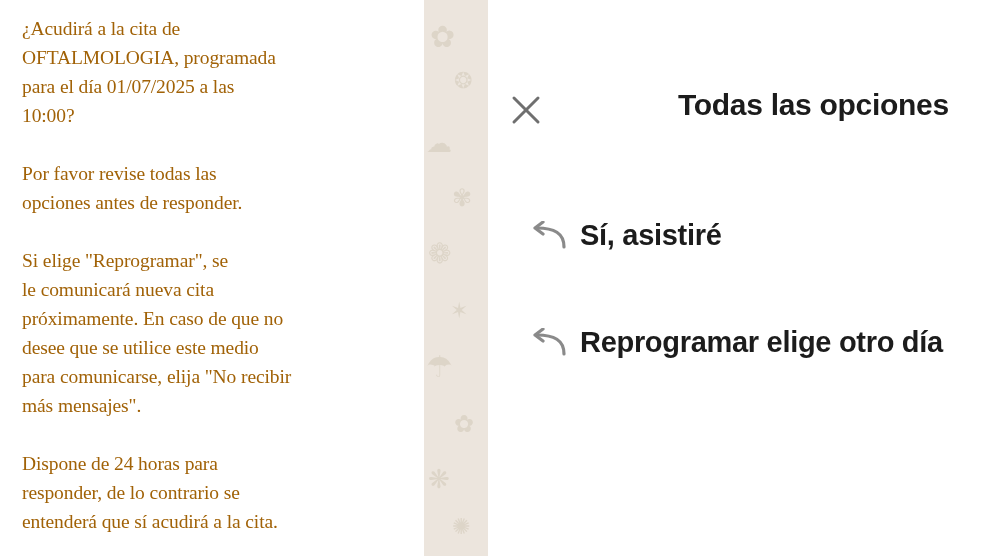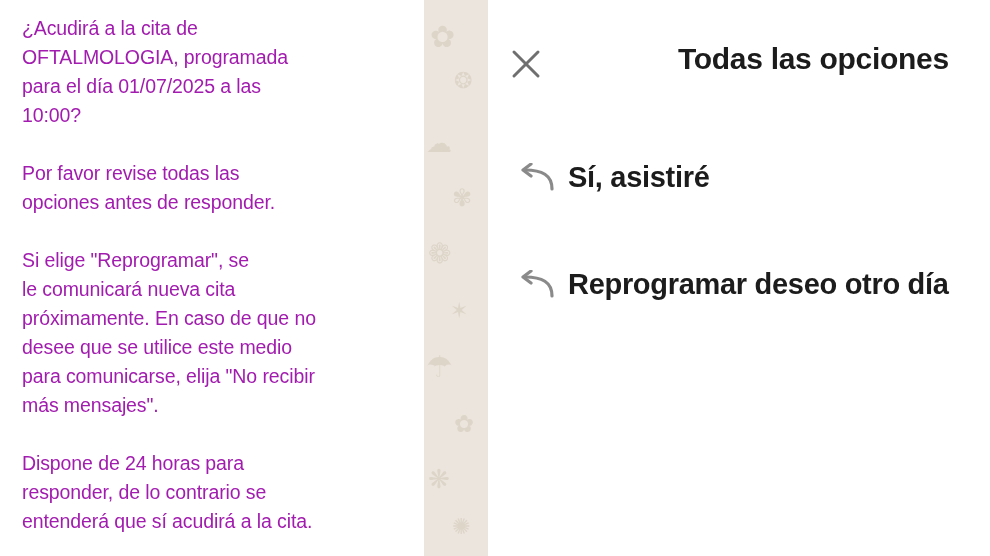--- a/index.html
+++ b/index.html
@@ -27,24 +27,24 @@
     width: 424px;
     height: 556px;
     background: #ffffff;
     box-sizing: border-box;
     padding: 14px 16px 0 22px;
     overflow: hidden;
   }
   .message-text {
     font-size: 19.5px;
     line-height: 29px;
-    color: #a21caf;
+    color: #a16207;
     white-space: pre-wrap;
     letter-spacing: -0.1px;
-    font-family: Liberation Sans, sans-serif;
+    font-family: Liberation Serif, serif;
   }
 
   
   .wallpaper-strip {
     position: relative;
     width: 64px;
     height: 556px;
     background: #ece5dd;
     overflow: hidden;
   }
@@ -62,20 +62,21 @@
     flex: 1;
     height: 556px;
     background: #ffffff;
     overflow: hidden;
   }
   .options-header {
     position: relative;
     height: 120px;
     display: flex;
     align-items: center;
+    margin-top: 46px;
   }
   .close-icon {
     position: absolute;
     left: 18px;
     top: 44px;
     width: 40px;
     height: 40px;
     display: flex;
     align-items: center;
     justify-content: center;
@@ -88,21 +89,21 @@
     top: 42px;
     font-size: 30px;
     font-weight: bold;
     color: #1c1c1c;
     white-space: nowrap;
     letter-spacing: -0.3px;
   }
   .options-list {
     position: relative;
     padding: 0;
-    margin: 4px;
+    margin: 16px;
     list-style: none;
   }
   .option-row {
     position: relative;
     display: flex;
     align-items: center;
     height: 107px;
     padding-left: 18px;
     cursor: pointer;
   }
@@ -188,19 +189,19 @@
       </li>
 
 
       <li class="option-row">
         <span class="reply-icon">
           <svg width="40" height="30" viewBox="0 0 40 30" aria-hidden="true">
             <path d="M38 26 C38 12 28 7 11 7" stroke="#8a8a8a" stroke-width="3.2" fill="none" stroke-linecap="round"></path>
             <path d="M17 1 L9 7 L17 13" stroke="#8a8a8a" stroke-width="3.2" fill="none" stroke-linecap="round" stroke-linejoin="round"></path>
           </svg>
         </span>
-        <span class="option-label">Reprogramar deseo otro día</span>
+        <span class="option-label">Reprogramar elige otro día</span>
       </li>
 
 
     </ul>
   </div>
 </div>
 
 </body></html>

